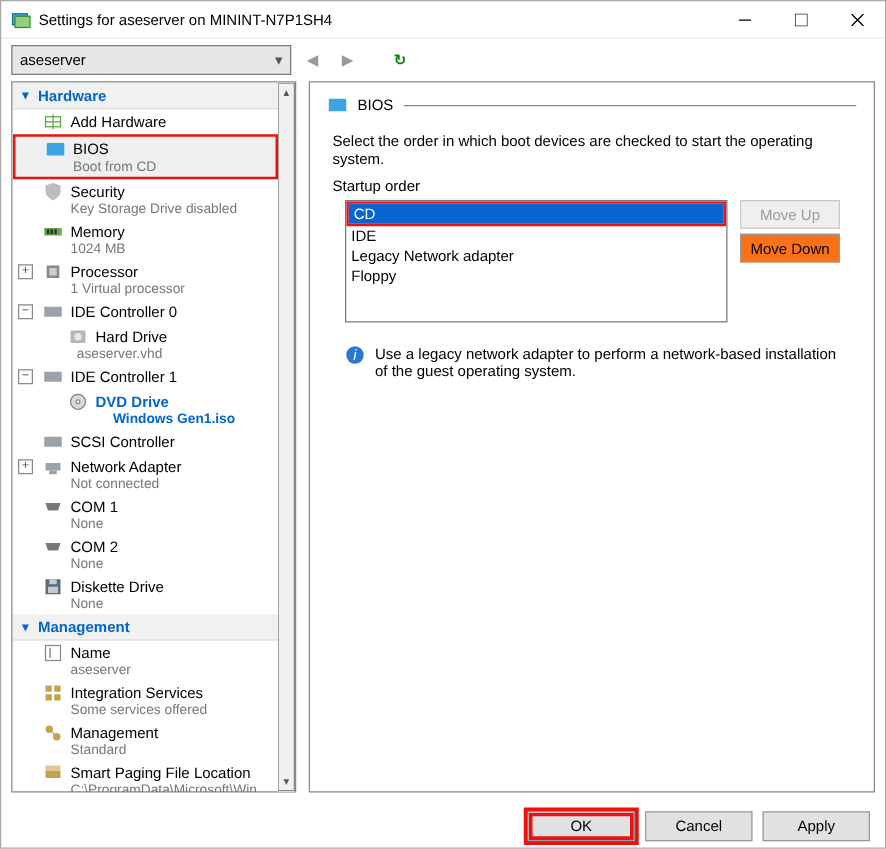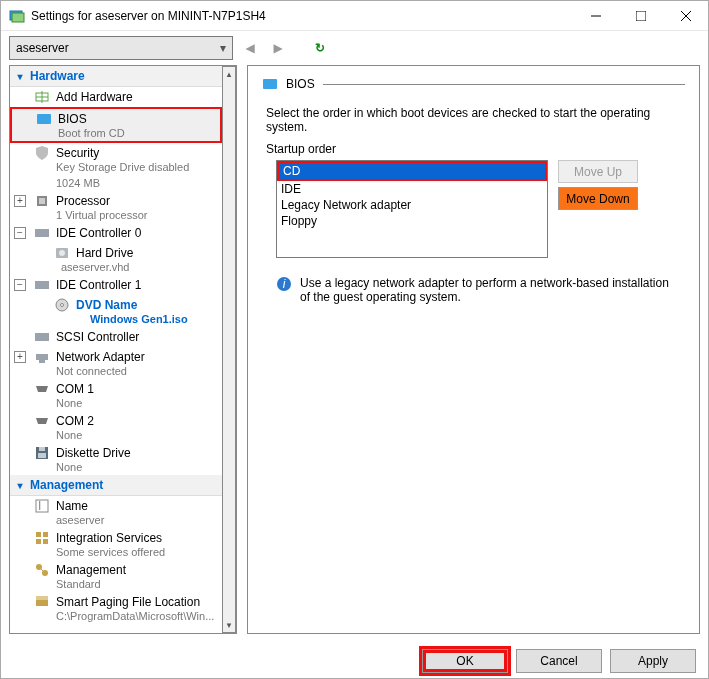--- a/index.html
+++ b/index.html
@@ -26,21 +26,21 @@
 .tree-item.selected { background: #efefef; }
 .redbox { border: 2px solid #e11; }
 .expander { position: absolute; left: 4px; top: 4px; width: 12px; height: 12px; border: 1px solid #888; display: flex; align-items: center; justify-content: center; font-size: 10px; line-height: 1; color: #555; background: #fff; }
 .ico { width: 16px; height: 16px; flex: 0 0 16px; display: inline-flex; align-items: center; justify-content: center; }
 .right { flex: 1; border: 1px solid #888; padding: 10px 14px; display: flex; flex-direction: column; }
 .rhead { display: flex; align-items: center; gap: 8px; margin-bottom: 10px; }
 .rhead .rule { flex: 1; height: 1px; background: #888; }
 .desc { margin: 4px 0 8px 4px; }
 .grouplabel { margin-left: 4px; margin-bottom: 4px; }
 .order-row { display: flex; gap: 10px; align-items: flex-start; margin-left: 14px; }
-.listbox { width: 272px; height: 98px; border: 1px solid #7a7a7a; background: #fff; overflow: hidden; }
+.listbox { width: 306px; height: 98px; border: 1px solid #7a7a7a; background: #fff; overflow: hidden; }
 .listbox .redwrap { border: 2px solid #e11; }
 .li { padding: 1px 4px; font-size: 12px; }
 .li.sel { background: #0a64d1; color: #fff; }
 .vbtns { display: flex; flex-direction: column; gap: 4px; }
 .btn { width: 80px; height: 23px; border: 1px solid #999; background: #f97316; display: flex; align-items: center; justify-content: center; }
 .btn.disabled { color: #9a9a9a; border-color: #c8c8c8; background: #efefef; }
 .info { display: flex; gap: 8px; margin: 18px 6px 0 14px; }
 .info .itxt { flex: 1; }
 .footer { height: 38px; display: flex; justify-content: flex-end; align-items: center; gap: 8px; padding: 0 12px; }
 .fbtn { width: 86px; height: 24px; border: 1px solid #999; background: #e1e1e1; display: flex; align-items: center; justify-content: center; }
@@ -128,20 +128,31 @@
               <svg viewBox="0 0 16 16">
                 <path d="M8 1 L14 3 V8 C14 12 8 15 8 15 C8 15 2 12 2 8 V3 Z" fill="#bdbdbd"></path>
               </svg>
             </span>
             <span>Security</span>
           </div>
         <div class="sub">Key Storage Drive disabled</div>
       </div>
 
       <div class="tree-item">
+        <div class="line1">
+            <span class="ico">
+              <svg viewBox="0 0 16 16">
+                <rect x="1" y="5" width="14" height="6" fill="#6aa84f"></rect>
+                <rect x="3" y="6" width="2" height="4" fill="#333"></rect>
+                <rect x="6" y="6" width="2" height="4" fill="#333"></rect>
+                <rect x="9" y="6" width="2" height="4" fill="#333"></rect>
+              </svg>
+            </span>
+            <span>Memory</span>
+          </div>
         <div class="sub">1024 MB</div>
       </div>
 
       <div class="tree-item">
         <span class="expander">+</span>
         <div class="line1">
             <span class="ico">
               <svg viewBox="0 0 16 16">
                 <rect x="3" y="3" width="10" height="10" fill="#888"></rect>
                 <rect x="5" y="5" width="6" height="6" fill="#ccc"></rect>
@@ -190,21 +201,21 @@
       </div>
 
       <div class="tree-item" style="padding-left:44px">
         <div class="line1 acc">
             <span class="ico">
               <svg viewBox="0 0 16 16">
                 <circle cx="8" cy="8" r="6" fill="#d9d9d9" stroke="#888"></circle>
                 <circle cx="8" cy="8" r="1.5" fill="#fff" stroke="#888"></circle>
               </svg>
             </span>
-            <span>DVD Name</span>
+            <span>DVD Drive</span>
           </div>
         <div class="sub" style="margin-left:36px;color:#0066cc;font-weight:bold">Windows Gen1.iso</div>
       </div>
 
       <div class="tree-item">
         <div class="line1">
             <span class="ico">
               <svg viewBox="0 0 16 16">
                 <rect x="1" y="4" width="14" height="8" fill="#9aa3ab"></rect>
               </svg>

